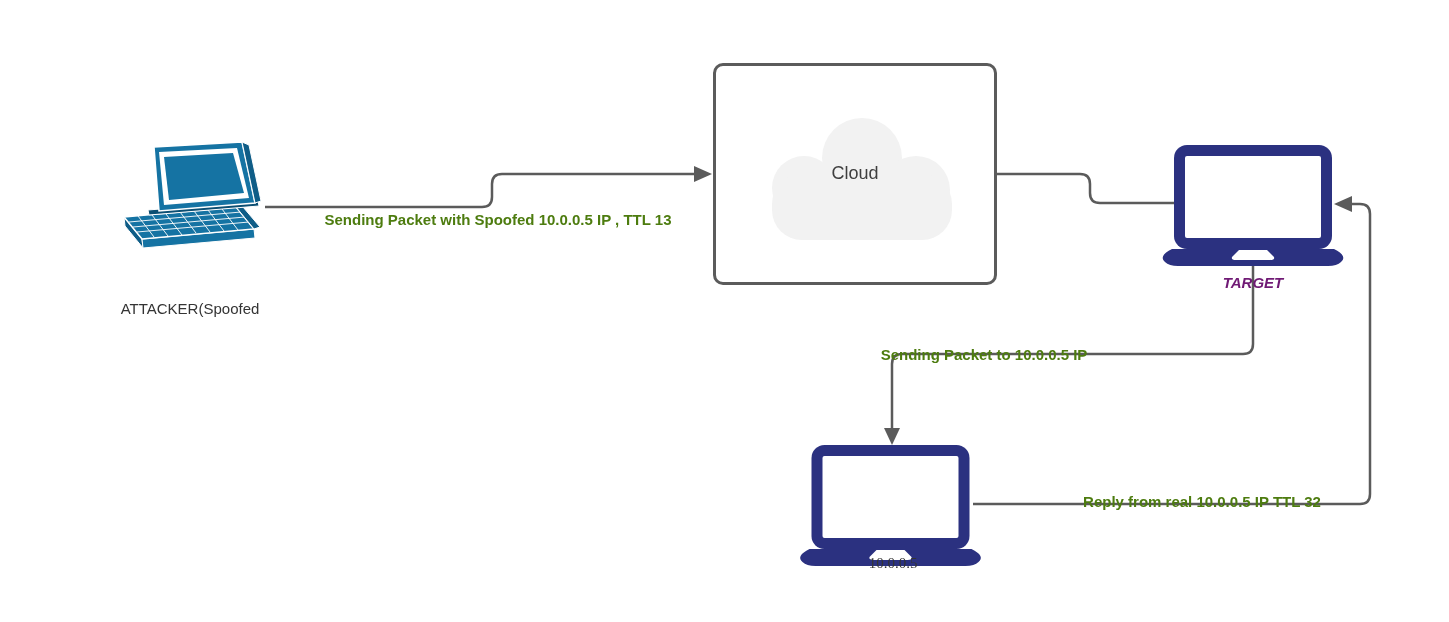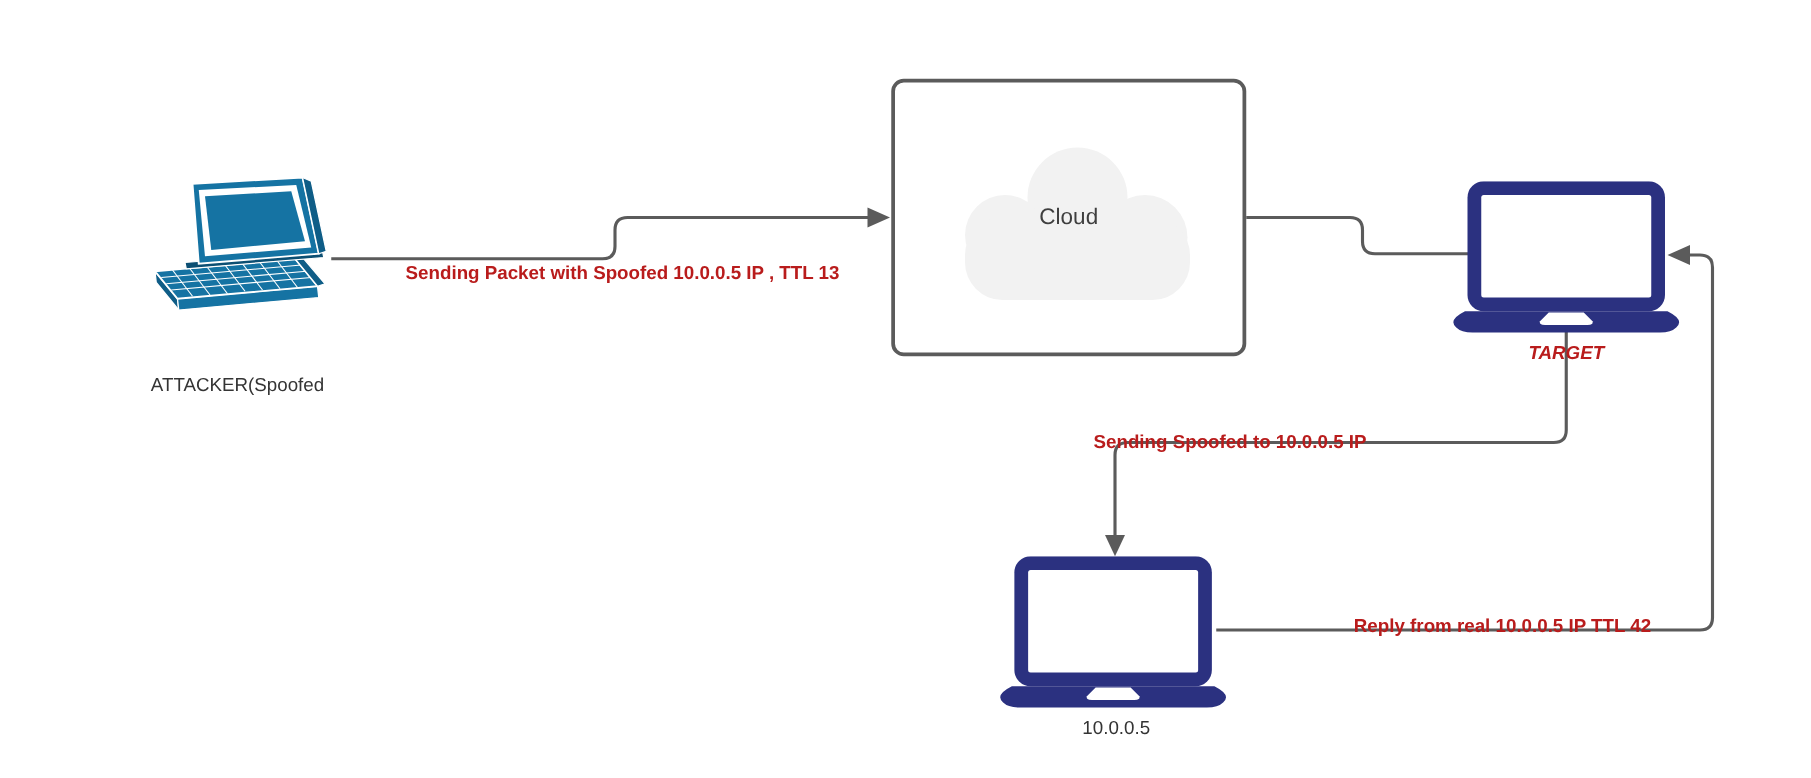--- a/index.html
+++ b/index.html
@@ -15,29 +15,29 @@
 
   .cloud-box {
     position:absolute; left:713px; top:46px; width:284px; height:222px;
     border:3px solid #5b5b5b; border-radius:10px; background:#ffffff;
     box-sizing:border-box; z-index:0;
   }
   .cloud-shape { position:absolute; left:48px; top:50px; }
 
   .edge-label {
     position:absolute; transform:translate(-50%,-50%);
-    font-size:15px; font-weight:bold; color:#b91c1c;
+    font-size:15px; font-weight:bold; color:#4d7c0f;
     white-space:nowrap; z-index:3;
   }
   .node-label {
     position:absolute; transform:translate(-50%,-50%);
     font-size:15px; color:#343434; text-align:center;
     white-space:nowrap; z-index:3; line-height:26px;
   }
-  .node-label.bold-italic { font-weight:bold; font-style:italic; color:#b91c1c; }
+  .node-label.bold-italic { font-weight:bold; font-style:italic; color:#701a75; }
   .node-label.small { font-size:15px; }
   .cloud-text { font-size:18px; color:#3f3f3f; }
 </style>
 </head>
 <body>
 
 <div class="stage">
 
   <svg class="wires" width="1449" height="622" viewBox="0 0 1449 622">
 
@@ -107,19 +107,19 @@
   <div class="node-label bold-italic" style="left:1253px; top:266px;">TARGET</div>
 
   <div class="node" style="left:793px; top:428px; width:195px; height:122px;">
     <svg width="195" height="122" viewBox="0 0 190 122">
       <rect x="16" y="0" width="158" height="104" rx="13" fill="#2b3180"></rect>
       <rect x="27" y="11" width="136" height="82" rx="2" fill="#ffffff"></rect>
       <path d="M14,104 H176 Q190,111 183,117 Q179,121 170,121 H20 Q11,121 7,117 Q0,111 14,104 Z" fill="#2b3180"></path>
       <path d="M81,105 H109 L116,112 Q117,115 112,115 H78 Q73,115 74,112 Z" fill="#ffffff"></path>
     </svg>
   </div>
-  <div class="node-label small" style="left:893px; top:566px;">10.0.0.5</div>
+  <div class="node-label small" style="left:893px; top:546px;font-family:Liberation Serif, serif;">10.0.0.5</div>
 
   <div class="edge-label" style="left:498px; top:202px;">Sending Packet with Spoofed 10.0.0.5 IP , TTL 13</div>
-  <div class="edge-label" style="left:984px; top:337px;">Sending Spoofed to 10.0.0.5 IP</div>
-  <div class="edge-label" style="left:1202px; top:484px;">Reply from real 10.0.0.5 IP TTL 42</div>
+  <div class="edge-label" style="left:984px; top:337px;">Sending Packet to 10.0.0.5 IP</div>
+  <div class="edge-label" style="left:1202px; top:484px;">Reply from real 10.0.0.5 IP TTL 32</div>
 
 </div>
 
 </body></html>

